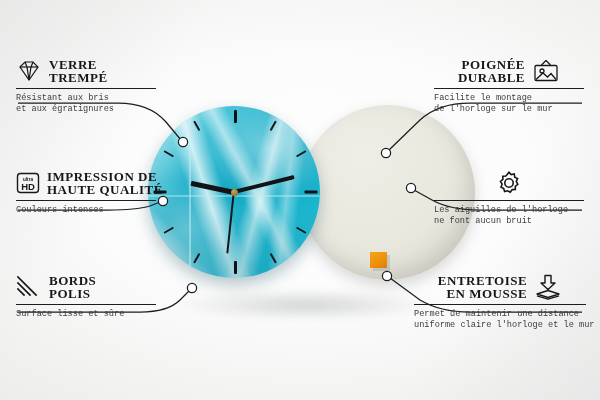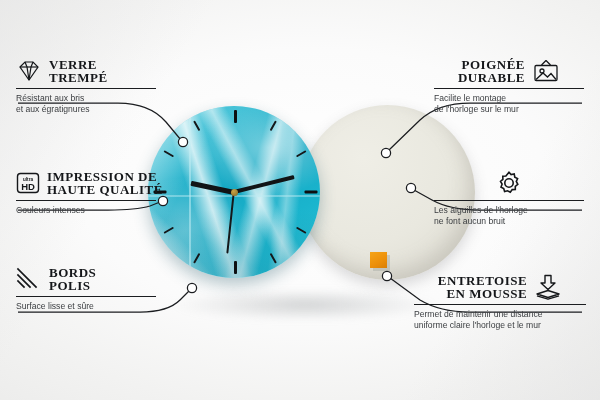--- a/index.html
+++ b/index.html
@@ -79,21 +79,21 @@
   .spacer{position:absolute;left:370px;top:252px;width:17px;height:16px;
         background:linear-gradient(150deg,#f6a417 0%, #ec8f0a 60%, #d97f06 100%);
         box-shadow:3px 3px 0 rgba(175,178,172,.55);}
 
   
   .callout{position:absolute;}
   .c-head{display:flex;align-items:center;gap:7px;}
   .c-title{font-family:Liberation Serif, serif;font-weight:bold;font-size:13px;letter-spacing:.5px;
            color:#15171a;line-height:13px;white-space:nowrap;}
   .c-rule{height:1.4px;background:#1b1d20;margin:4px 0 4px 0;}
-  .c-sub{font-family:Liberation Sans, sans-serif;font-size:8.6px;color:#3a3d40;line-height:11px;white-space:nowrap;}
+  .c-sub{font-family:Liberation Mono, monospace;font-size:8.6px;color:#3a3d40;line-height:11px;white-space:nowrap;}
   .left .c-head{justify-content:flex-start;}
   .right .c-head{justify-content:center;}
   .right .c-title{text-align:right;}
   .right .c-sub{text-align:left;}
   .ico{flex:0 0 auto;display:block;}
 
   svg.conn{position:absolute;left:0;top:0;width:600px;height:400px;pointer-events:none;}
 </style>
 </head>
 <body>
@@ -182,21 +182,21 @@
       </svg>
       <div>
         <div class="c-title">IMPRESSION DE</div>
         <div class="c-title">HAUTE QUALITÉ</div>
       </div>
     </div>
     <div class="c-rule"></div>
     <div class="c-sub">Couleurs intenses</div>
   </div>
 
-  <div class="callout left" style="left:16px;top:266px;width:140px;">
+  <div class="callout left" style="left:16px;top:274px;width:140px;">
     <div class="c-head">
       <svg class="ico" width="26" height="24" viewBox="0 0 26 24">
         <g stroke="#15171a" stroke-width="1.7" stroke-linecap="square">
           <path d="M2,2 L20,20"></path>
             <path d="M2,8 L14,20"></path>
             <path d="M2,14 L8,20"></path>
         </g>
       </svg>
       <div>
         <div class="c-title">BORDS</div>

